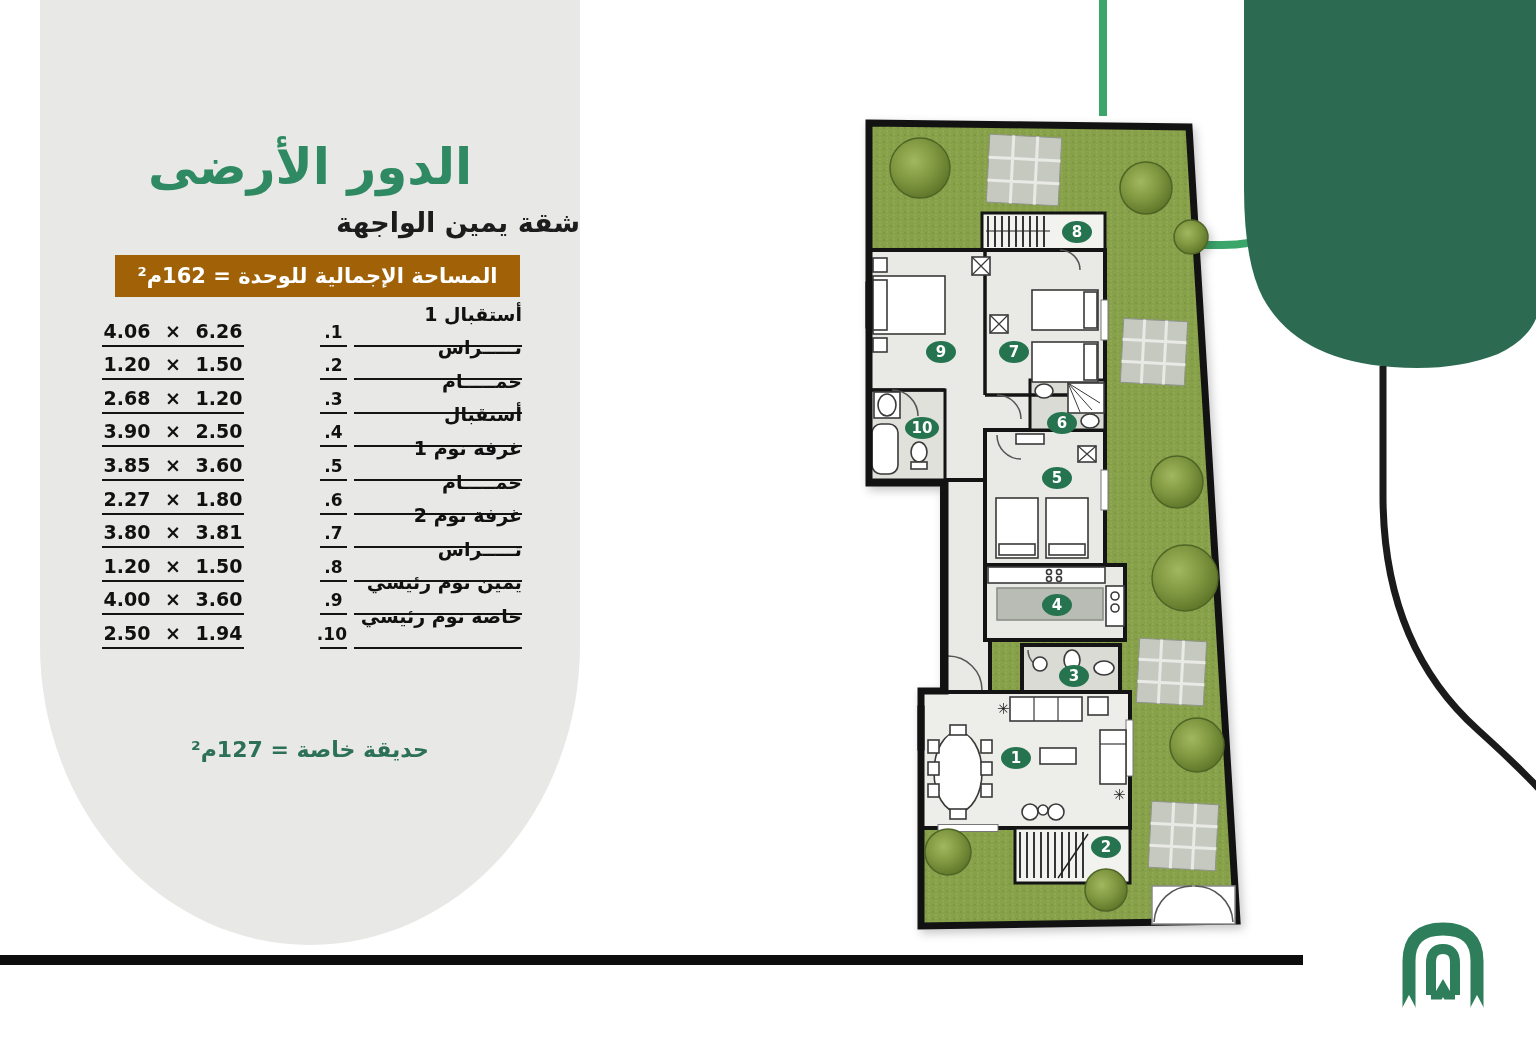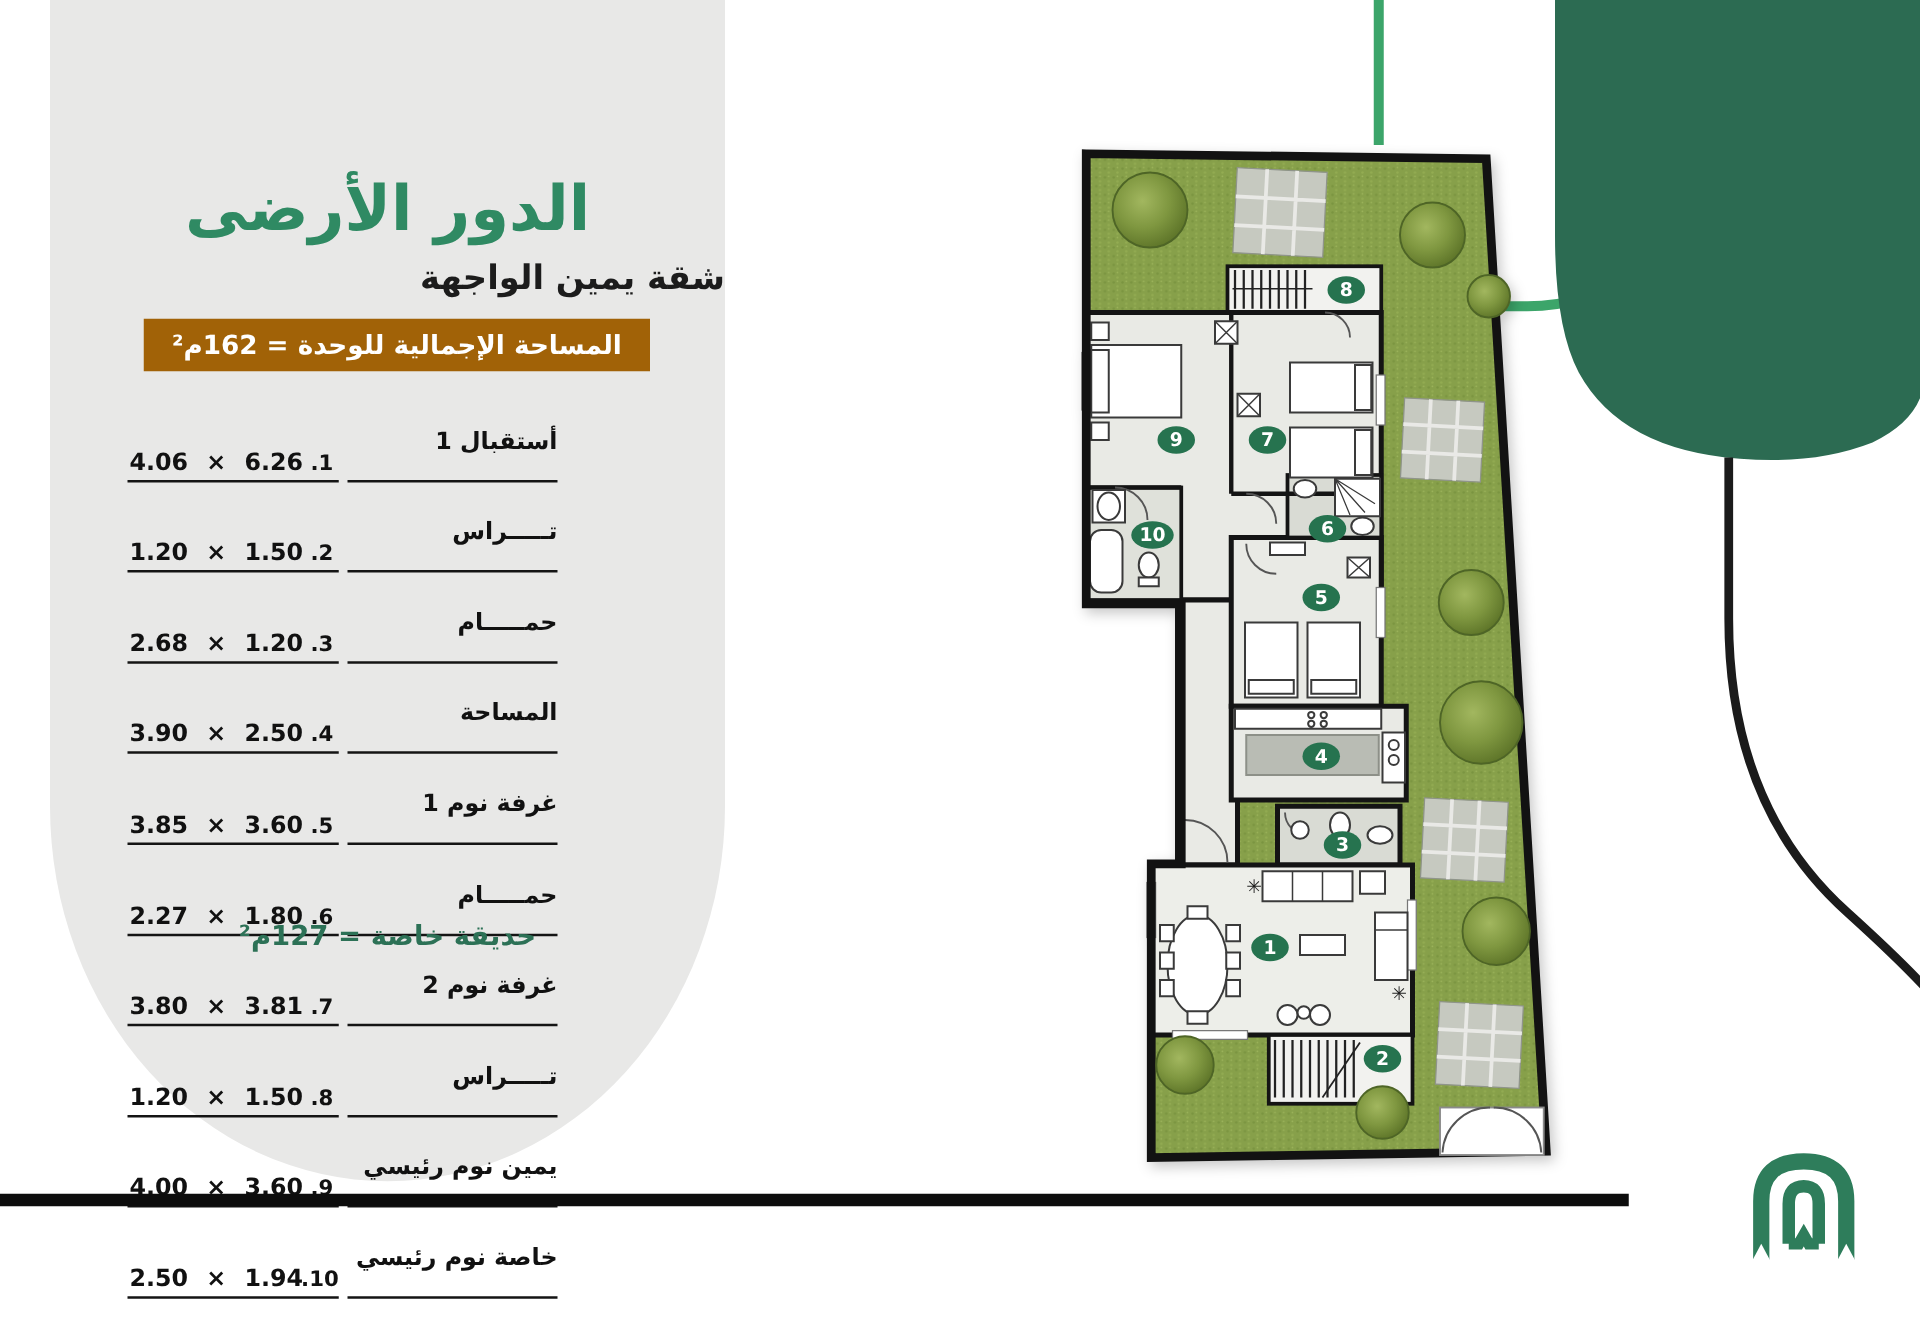--- a/index.html
+++ b/index.html
@@ -28,21 +28,21 @@
   .area-banner{
     position:absolute;left:75px;top:255px;width:405px;height:42px;
     background:#a16207;color:#ffffff;font-size:21px;font-weight:700;
     line-height:42px;text-align:center;direction:rtl;
   }
   .room-list{
     position:absolute;left:62px;top:313px;width:420px;
     display:flex;flex-direction:column;
   }
   .room-row{
-    height:33.6px;display:flex;align-items:flex-end;margin-top:39px;
+    height:33.6px;display:flex;justify-content:space-between;align-items:flex-end;
   }
   .dims-cell{
     width:142px;text-align:center;font-size:19px;font-weight:700;color:#111;
     border-bottom:2px solid #141414;padding-bottom:3px;word-spacing:8px;
     font-family:"DejaVu Sans",sans-serif;
   }
   .name-group{display:flex;direction:rtl;gap:7px;align-items:flex-end;}
   .num-cell{
     width:27px;text-align:center;font-size:17px;font-weight:700;color:#111;
     border-bottom:2px solid #141414;padding-bottom:3px;direction:rtl;
@@ -99,21 +99,21 @@
     <div class="room-row">
       <span class="dims-cell">2.68 × 1.20</span>
       <span class="name-group">
           <span class="name-cell">حمـــــام</span>
           <span class="num-cell">3.</span>
         </span>
     </div>
     <div class="room-row">
       <span class="dims-cell">3.90 × 2.50</span>
       <span class="name-group">
-          <span class="name-cell">المساحة</span>
+          <span class="name-cell">أستقبال</span>
           <span class="num-cell">4.</span>
         </span>
     </div>
     <div class="room-row">
       <span class="dims-cell">3.85 × 3.60</span>
       <span class="name-group">
           <span class="name-cell">غرفة نوم 1</span>
           <span class="num-cell">5.</span>
         </span>
     </div>

